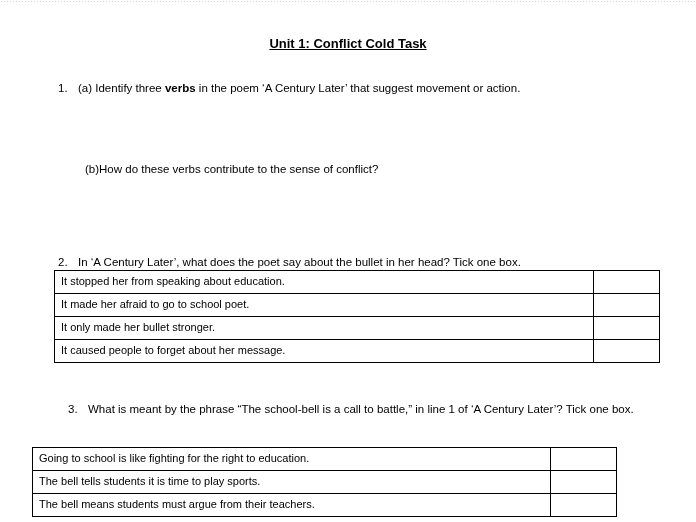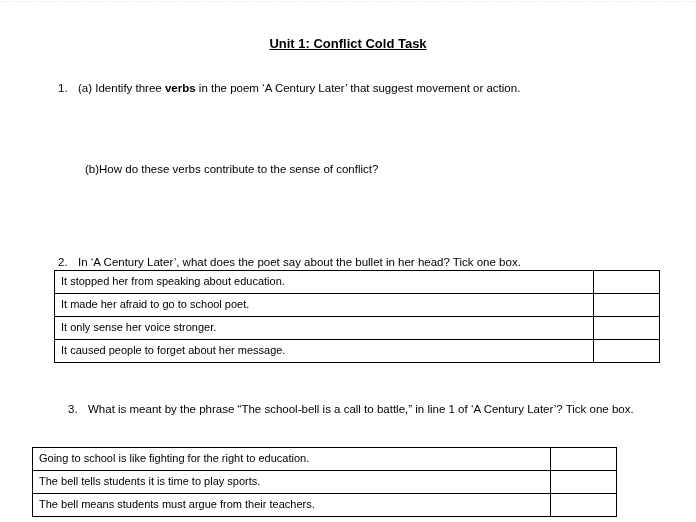--- a/index.html
+++ b/index.html
@@ -49,21 +49,21 @@
   <tbody>
       <tr>
     <td style="width:532px;">It stopped her from speaking about education.</td>
     <td class="tick" style="width:65px;"></td>
   </tr>
   <tr>
     <td>It made her afraid to go to school poet.</td>
     <td class="tick"></td>
   </tr>
   <tr>
-    <td>It only sense her voice stronger.</td>
+    <td>It only made her bullet stronger.</td>
     <td class="tick"></td>
   </tr>
   <tr>
     <td>It caused people to forget about her message.</td>
     <td class="tick"></td>
   </tr>
 </tbody>
   </table>
 
 <div class="q" style="left:68px; top:403px;">

